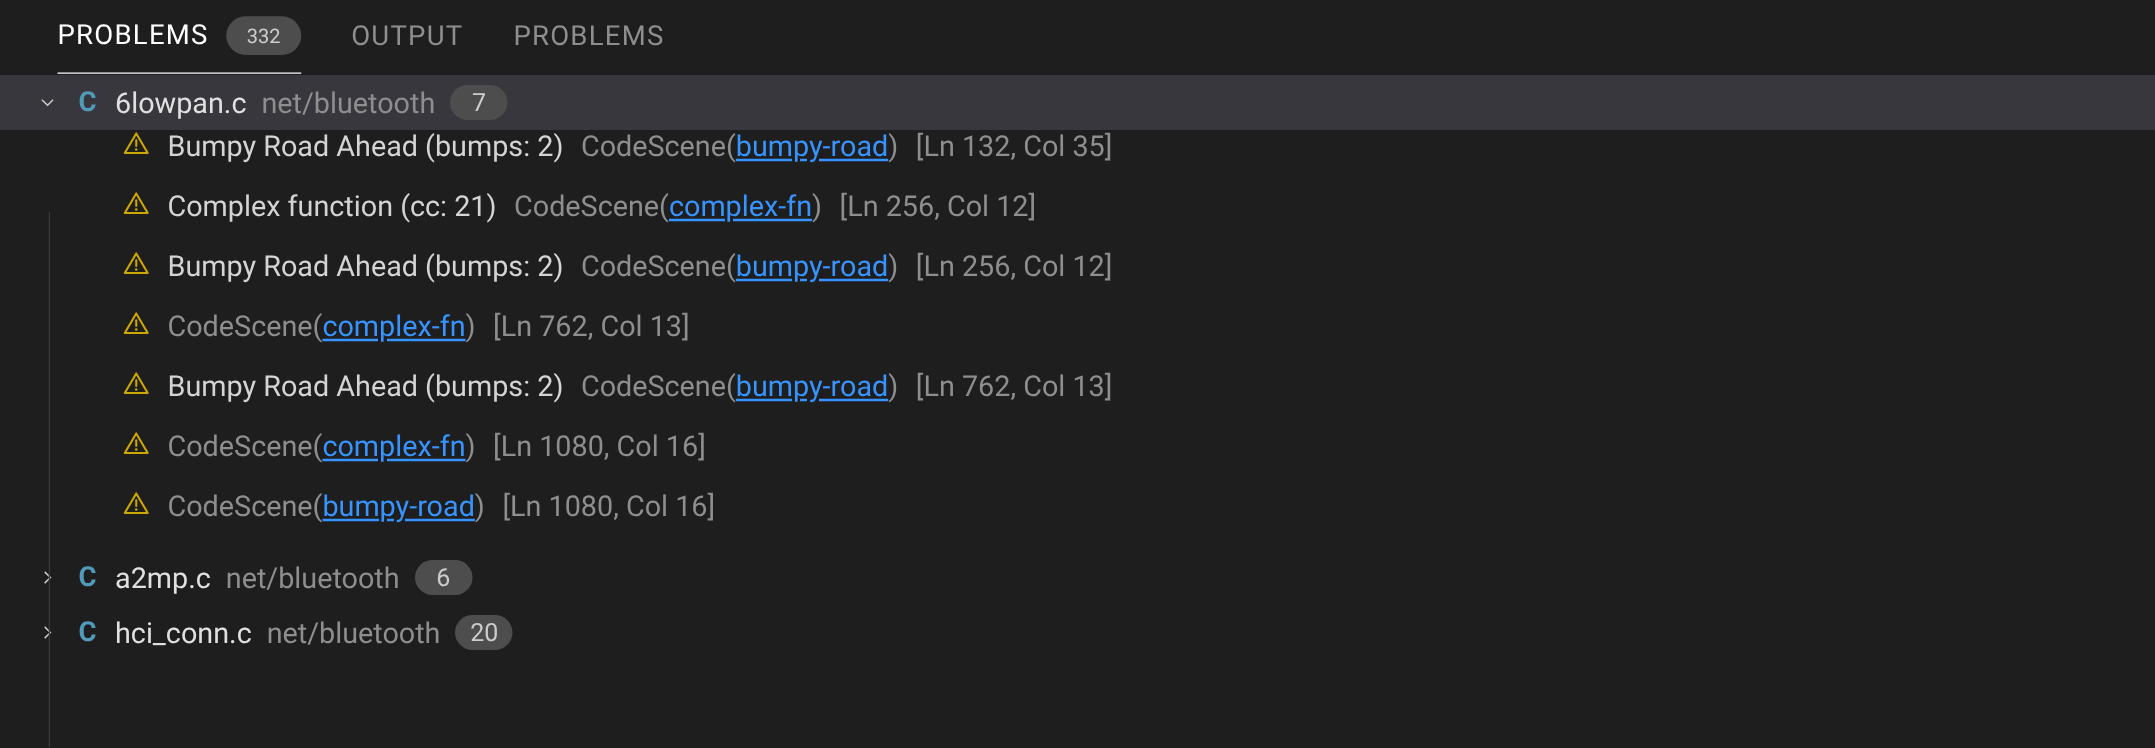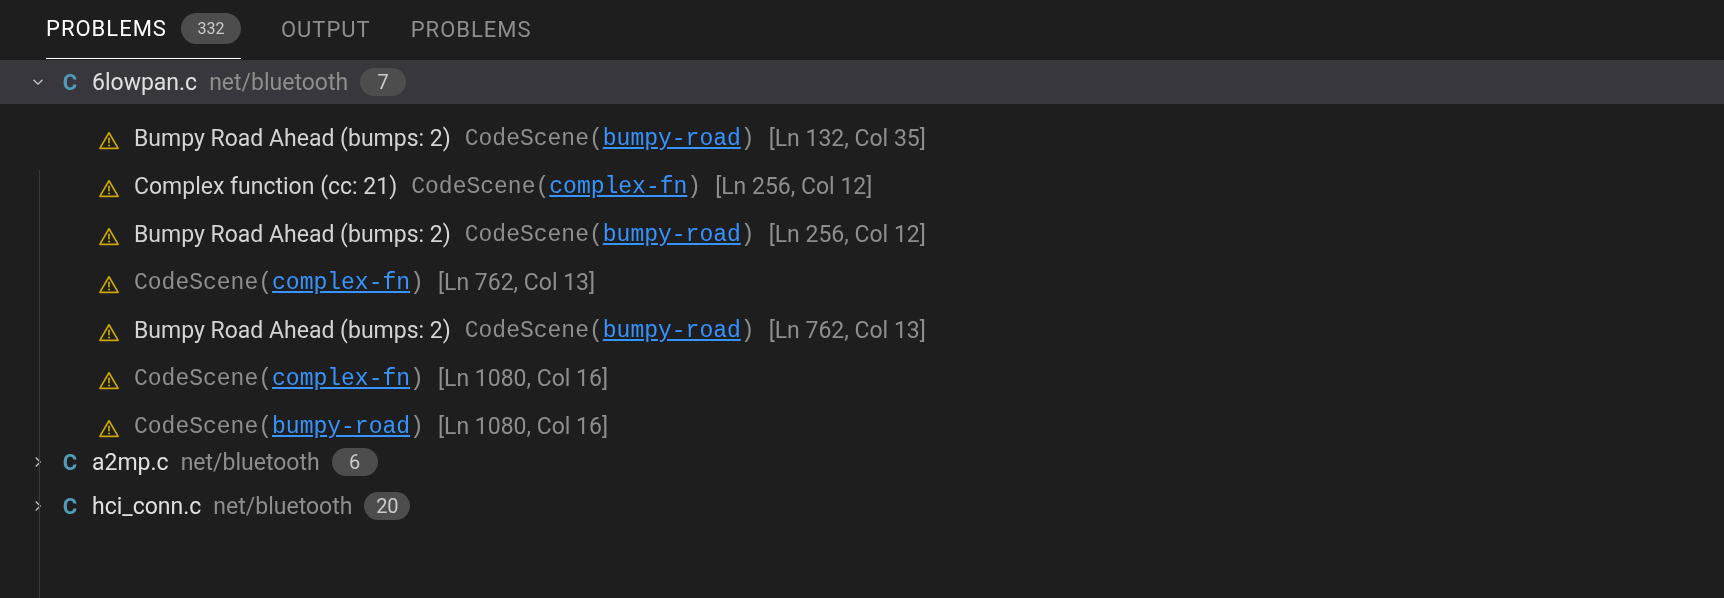--- a/index.html
+++ b/index.html
@@ -28,25 +28,25 @@
   .tree{flex:1;overflow:hidden;position:relative;}
   .row{display:flex;align-items:center;height:44px;padding-left:28px;gap:12px;white-space:nowrap;}
   .row.file.selected{background:var(--bg-hover);}
   .twistie{width:20px;height:20px;display:inline-flex;align-items:center;justify-content:center;color:var(--text);}
   .twistie svg{width:18px;height:18px;stroke:currentColor;fill:none;stroke-width:1.6;}
   .file-icon{color:var(--file-icon);font-weight:700;font-size:22px;width:20px;text-align:center;}
   .filename{color:#e0e0e0;}
   .folder{color:var(--muted);}
   .indent-guide{position:absolute;left:39px;top:110px;bottom:0;width:1px;background:#3a3a3a;}
 
-  .problem-row{display:flex;align-items:flex-end;height:48px;padding-left:98px;gap:14px;white-space:nowrap;}
+  .problem-row{display:flex;align-items:flex-start;height:48px;padding-left:98px;gap:14px;white-space:nowrap;}
   .warn-icon{width:22px;height:22px;display:inline-flex;align-items:center;justify-content:center;}
   .warn-icon svg{width:22px;height:22px;}
   .msg{color:#d4d4d4;}
-  .source{color:var(--muted);font-family:Liberation Mono, monospace;}
+  .source{color:var(--muted);}
   .link{color:var(--link);text-decoration:underline;cursor:pointer;}
   .paren{color:var(--muted);}
   .loc{color:var(--muted);}
 </style>
 </head>
 <body>
 
 <div class="panel">
 
   <div class="tabs">

